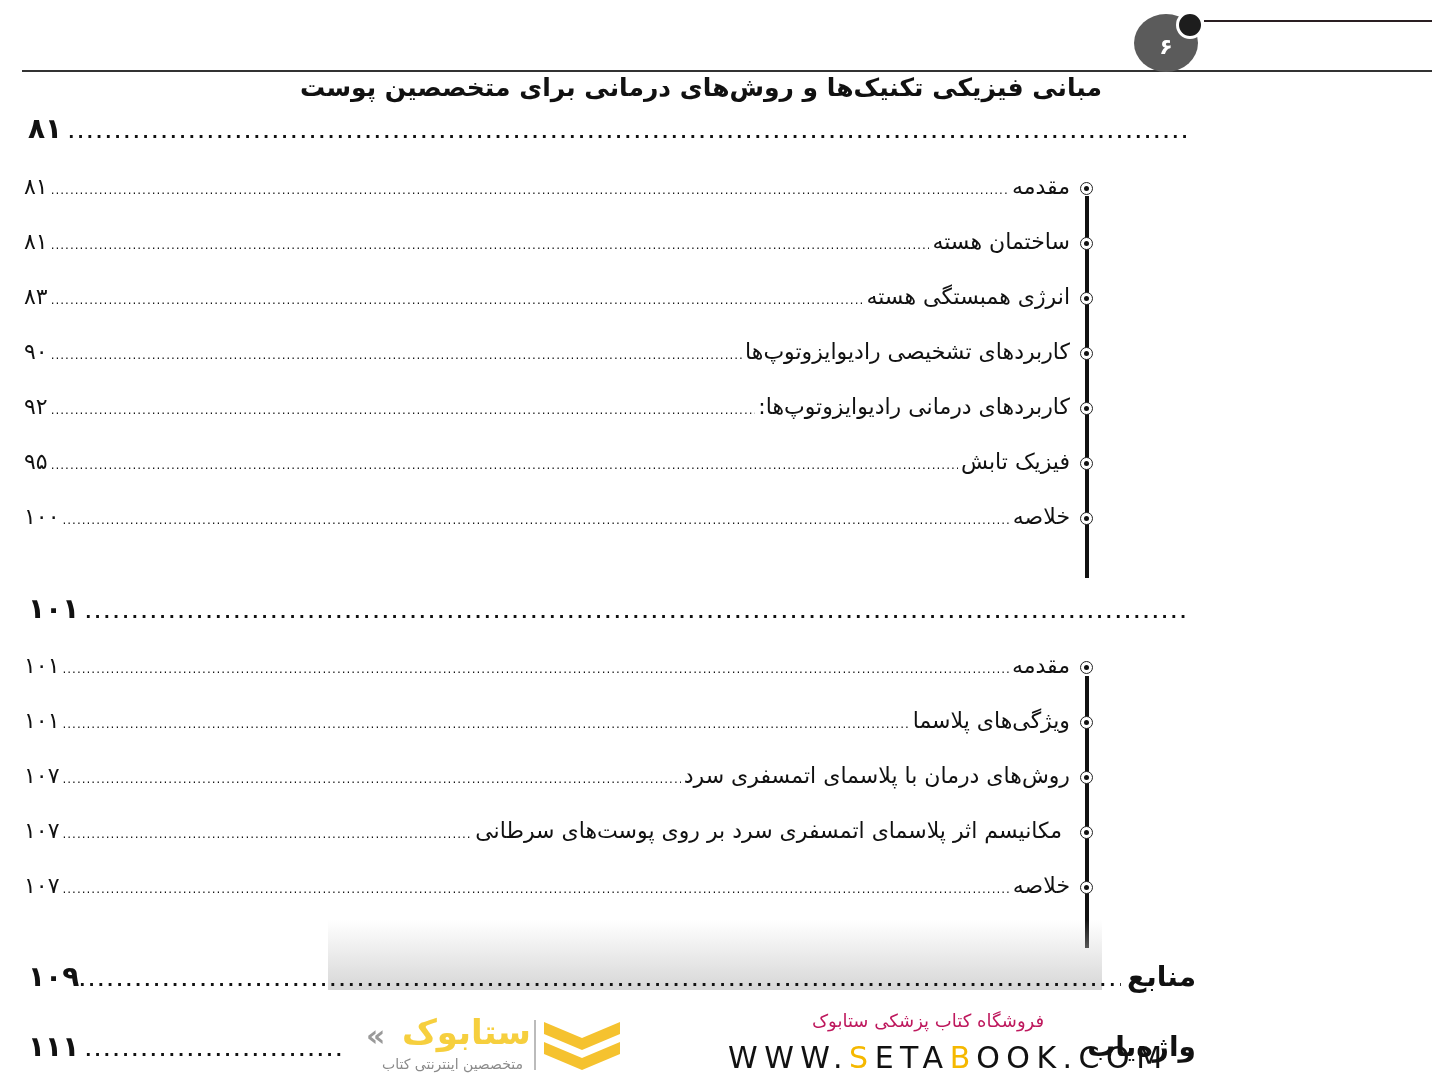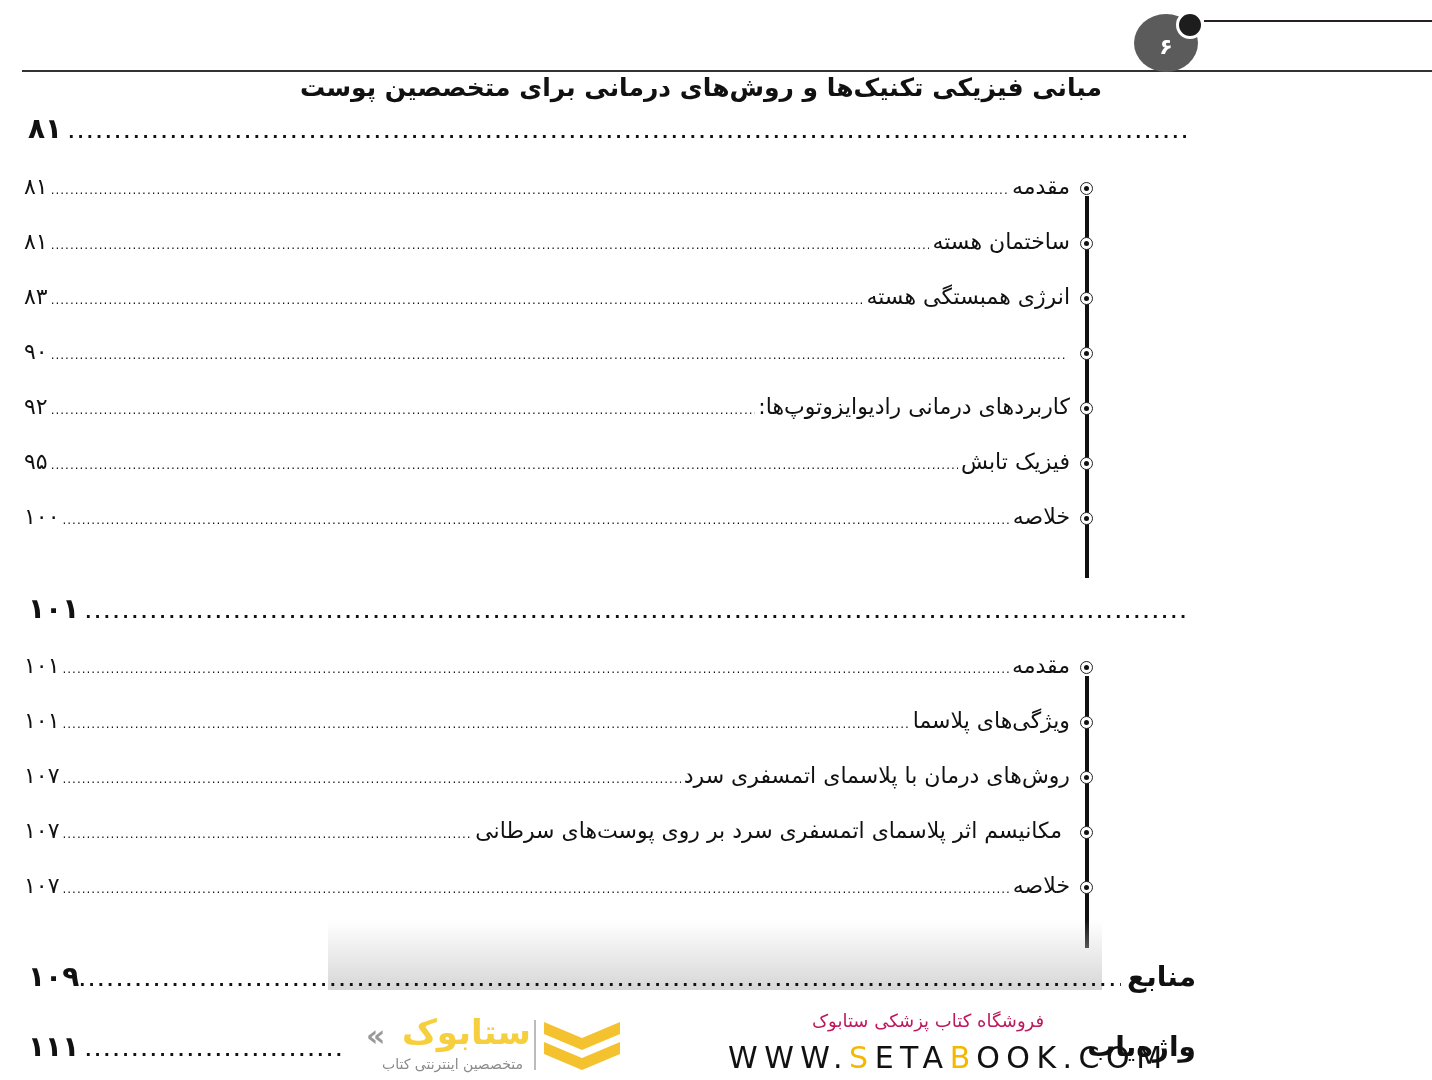--- a/index.html
+++ b/index.html
@@ -103,20 +103,21 @@
 
 <div class="bullet" style="left:1080px; top:292px;"></div>
 <div class="row section" style="right:362px; top:284px; width:1046px;">
   <span>انرژی همبستگی هسته</span>
   <span class="dots">...............................................................................................................................................................................................................................................................</span>
   <span class="num">۸۳</span>
 </div>
 
 <div class="bullet" style="left:1080px; top:347px;"></div>
 <div class="row section" style="right:362px; top:339px; width:1046px;">
+  <span>کاربردهای تشخیصی رادیوایزوتوپ‌ها</span>
   <span class="dots">...............................................................................................................................................................................................................................................................</span>
   <span class="num">۹۰</span>
 </div>
 
 <div class="bullet" style="left:1080px; top:402px;"></div>
 <div class="row section" style="right:362px; top:394px; width:1046px;">
   <span>کاربردهای درمانی رادیوایزوتوپ‌ها:</span>
   <span class="dots">...............................................................................................................................................................................................................................................................</span>
   <span class="num">۹۲</span>
 </div>

